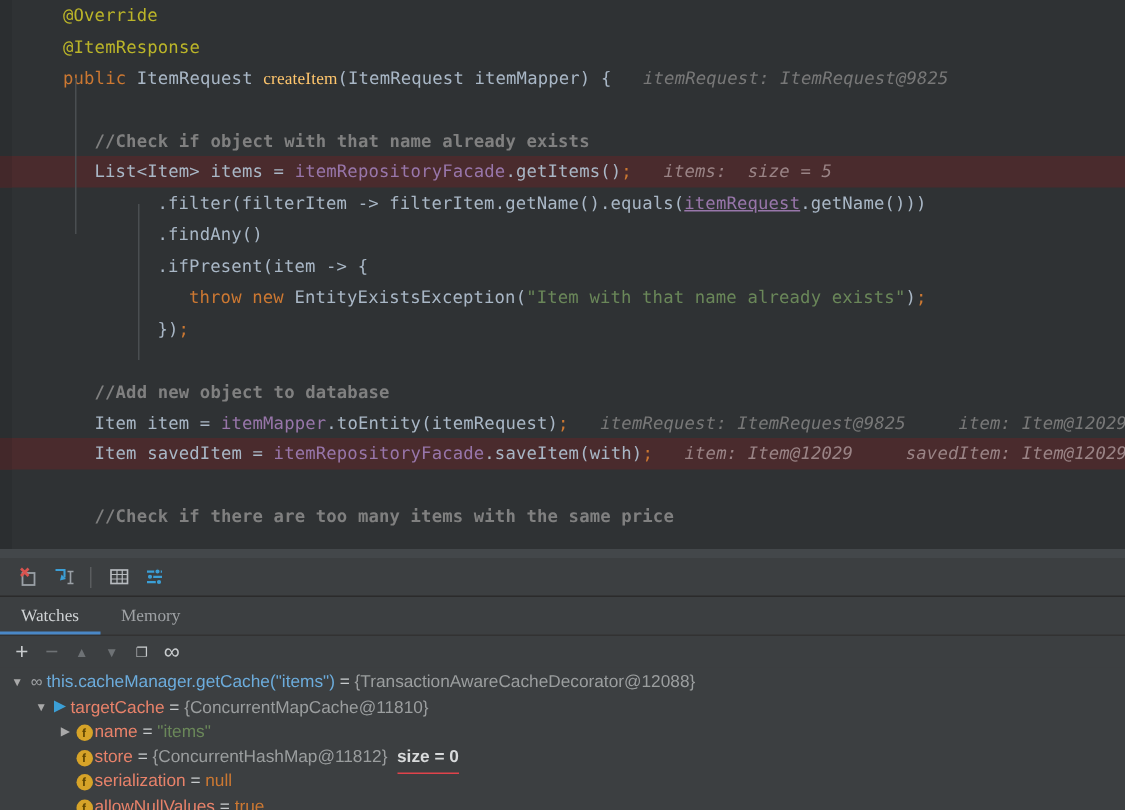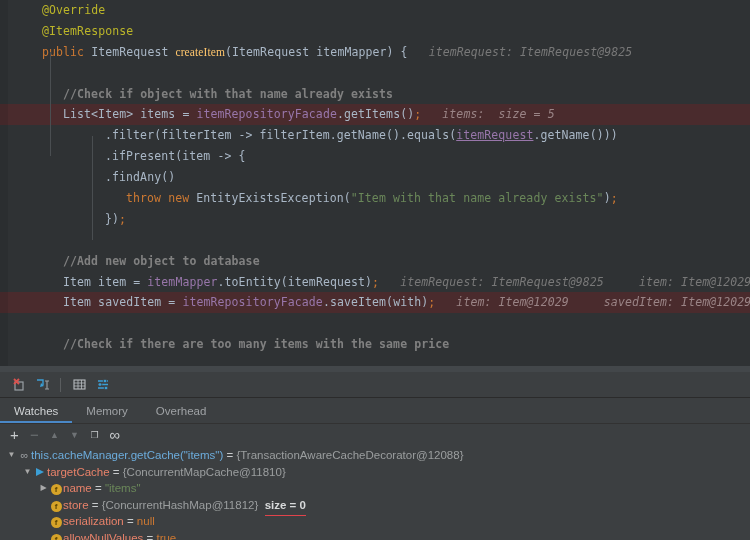--- a/index.html
+++ b/index.html
@@ -56,21 +56,21 @@
   }
   .tb-btn{width:22px;height:20px;display:flex;align-items:center;justify-content:center;}
   .tb-sep{width:1px;height:14px;background:#5a5d5f;margin:0 5px;}
 
   .dbg-tabs{
     position:relative;height:25px;display:flex;align-items:stretch;
     border-bottom:1px solid #323232;
   }
   .tab{
     display:flex;align-items:center;padding:0 14px;
-    font-family:Liberation Sans, sans-serif;font-size:11.5px;color:#9fa2a5;
+    font-family:Liberation Serif, serif;font-size:11.5px;color:#9fa2a5;
   }
   .tab.active{color:#cfd2d4;box-shadow:inset 0 -2px 0 #4a88c7;}
 
   .watch-toolbar{
     height:21px;display:flex;align-items:center;padding-left:5px;gap:1px;
     background:#3c3f41;
   }
   .wt-btn{width:19px;height:19px;display:flex;align-items:center;justify-content:center;
     font-family:"Liberation Sans",sans-serif;}
 
@@ -116,22 +116,22 @@
   <div class="editor">
     <div class="gutter"></div>
     <div class="code-rows" id="code-rows">
         <div class="row"><span class="txt" style="padding-left: 42px;"><span class="k-ann">@Override</span></span></div>
         <div class="row"><span class="txt" style="padding-left: 42px;"><span class="k-ann">@ItemResponse</span></span></div>
         <div class="row"><span class="txt" style="padding-left: 42px;"><span class="k-kw">public</span><span class="k-plain"> </span><span class="k-type">ItemRequest</span><span class="k-plain"> </span><span class="k-meth">createItem</span><span class="k-plain">(ItemRequest itemMapper) {</span><span class="k-hint">   itemRequest: ItemRequest@9825</span></span></div>
         <div class="row"><span class="txt" style="padding-left: 42px;"></span></div>
         <div class="row"><span class="txt" style="padding-left: 63px;"><span class="k-cmt">//Check if object with that name already exists</span></span></div>
         <div class="row hl-red"><span class="gut-tint"></span><span class="txt" style="padding-left: 63px;"><span class="k-plain">List&lt;Item&gt; items = </span><span class="k-field">itemRepositoryFacade</span><span class="k-plain">.getItems()</span><span class="k-kw">;</span><span class="k-hint">   items:  size = 5</span></span></div>
         <div class="row"><span class="txt" style="padding-left: 105px;"><span class="k-plain">.filter(filterItem -&gt; filterItem.getName().equals(</span><span class="k-under">itemRequest</span><span class="k-plain">.getName()))</span></span></div>
+        <div class="row"><span class="txt" style="padding-left: 105px;"><span class="k-plain">.findAny()</span></span></div>
         <div class="row"><span class="txt" style="padding-left: 105px;"><span class="k-plain">.ifPresent(item -&gt; {</span></span></div>
-        <div class="row"><span class="txt" style="padding-left: 105px;"><span class="k-plain">.findAny()</span></span></div>
         <div class="row"><span class="txt" style="padding-left: 126px;"><span class="k-kw">throw</span><span class="k-plain"> </span><span class="k-kw">new</span><span class="k-plain"> EntityExistsException(</span><span class="k-str">"Item with that name already exists"</span><span class="k-plain">)</span><span class="k-kw">;</span></span></div>
         <div class="row"><span class="txt" style="padding-left: 105px;"><span class="k-plain">})</span><span class="k-kw">;</span></span></div>
         <div class="row"><span class="txt" style="padding-left: 42px;"></span></div>
         <div class="row"><span class="txt" style="padding-left: 63px;"><span class="k-cmt">//Add new object to database</span></span></div>
         <div class="row"><span class="txt" style="padding-left: 63px;"><span class="k-plain">Item item = </span><span class="k-field">itemMapper</span><span class="k-plain">.toEntity(itemRequest)</span><span class="k-kw">;</span><span class="k-hint">   itemRequest: ItemRequest@9825     item: Item@12029     item</span></span></div>
         <div class="row hl-red"><span class="gut-tint"></span><span class="txt" style="padding-left: 63px;"><span class="k-plain">Item savedItem = </span><span class="k-field">itemRepositoryFacade</span><span class="k-plain">.saveItem(with)</span><span class="k-kw">;</span><span class="k-hint">   item: Item@12029     savedItem: Item@12029</span></span></div>
         <div class="row"><span class="txt" style="padding-left: 42px;"></span></div>
         <div class="row"><span class="txt" style="padding-left: 63px;"><span class="k-cmt">//Check if there are too many items with the same price</span></span></div>
       </div>
     <div class="guide" id="g1" style="left:50px;top:52px;height:104px;"></div>
@@ -169,21 +169,20 @@
           <circle cx="9" cy="4" r="1.8" fill="#3b9fd6" stroke="#3c3f41" stroke-width="0.8"></circle>
           <circle cx="4" cy="7.5" r="1.8" fill="#3b9fd6" stroke="#3c3f41" stroke-width="0.8"></circle>
           <circle cx="10" cy="11" r="1.8" fill="#3b9fd6" stroke="#3c3f41" stroke-width="0.8"></circle>
         </svg>
       </div>
     </div>
 
     <div class="dbg-tabs" id="dbg-tabs">
         <div class="tab active">Watches</div>
         <div class="tab">Memory</div>
-        <div class="tab">Overhead</div>
       </div>
 
     <div class="watch-toolbar" id="watch-toolbar">
         <div class="wt-btn" style="color: rgb(200, 203, 205); font-size: 15px;">+</div>
         <div class="wt-btn" style="color: rgb(110, 114, 117); font-size: 15px;">−</div>
         <div class="wt-btn" style="color: rgb(110, 114, 117); font-size: 9px;">▲</div>
         <div class="wt-btn" style="color: rgb(110, 114, 117); font-size: 9px;">▼</div>
         <div class="wt-btn" style="color: rgb(200, 203, 205); font-size: 9px;">❐</div>
         <div class="wt-btn" style="color: rgb(200, 203, 205); font-size: 15px;">∞</div>
       </div>

